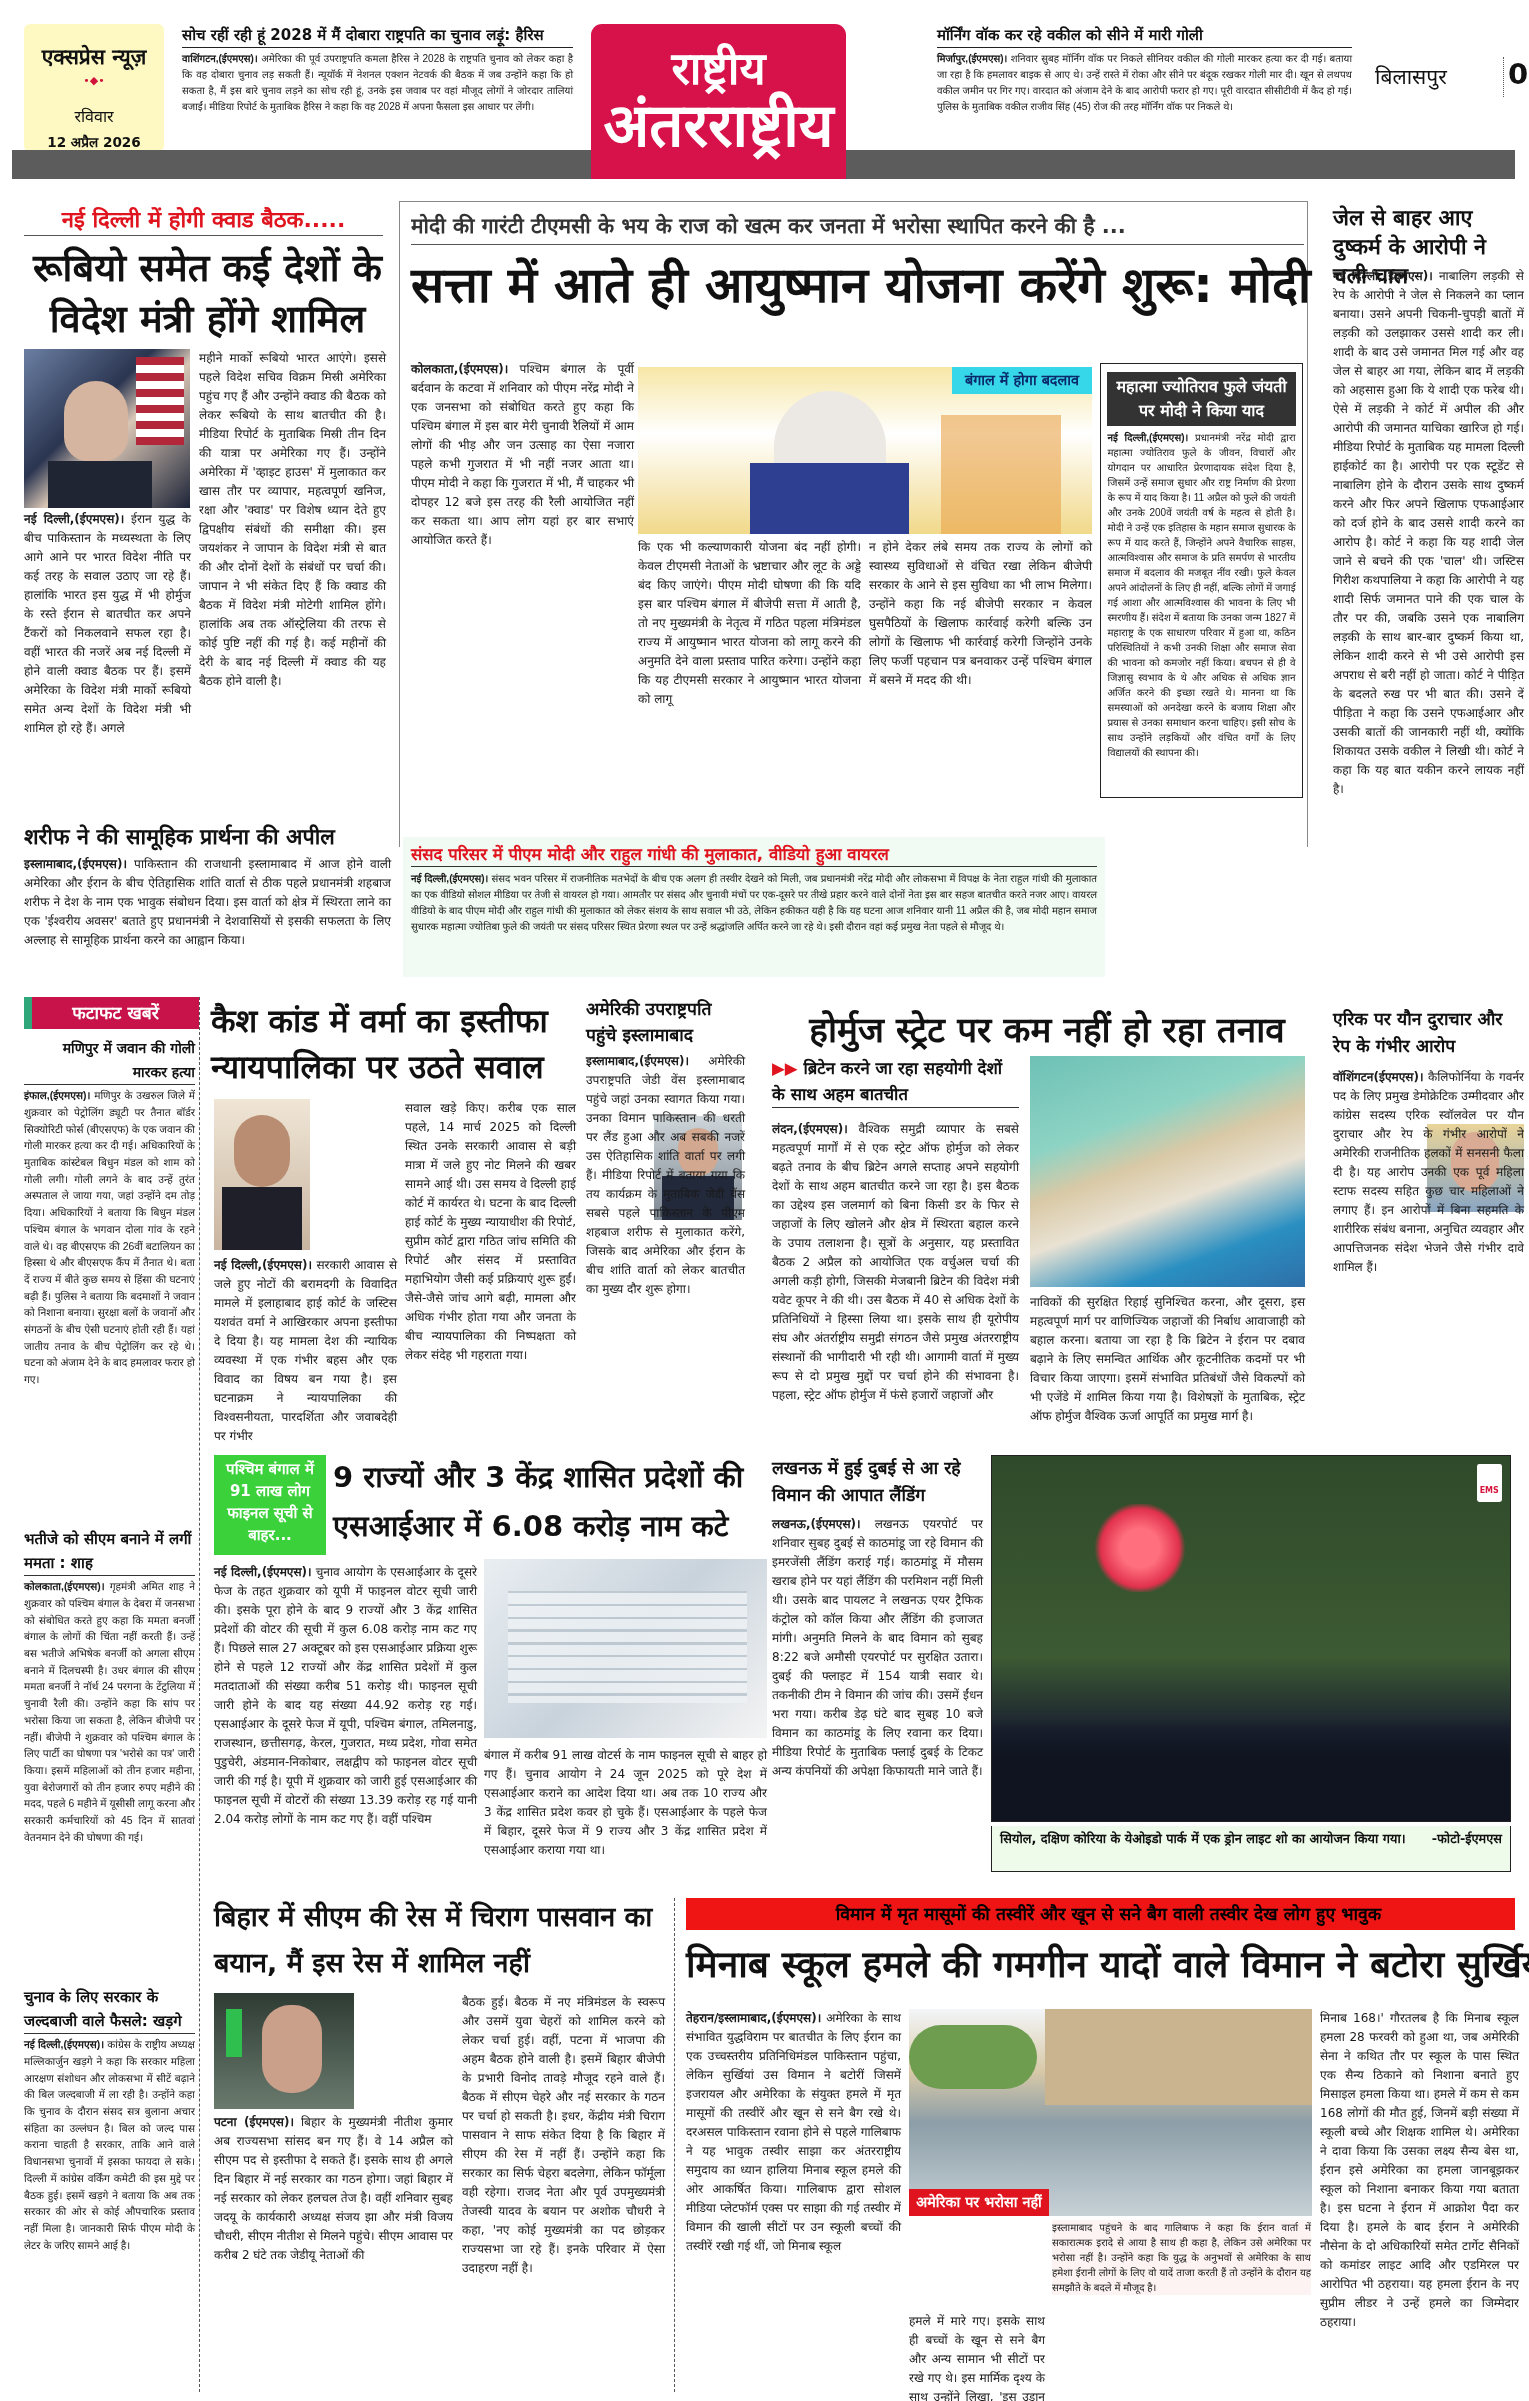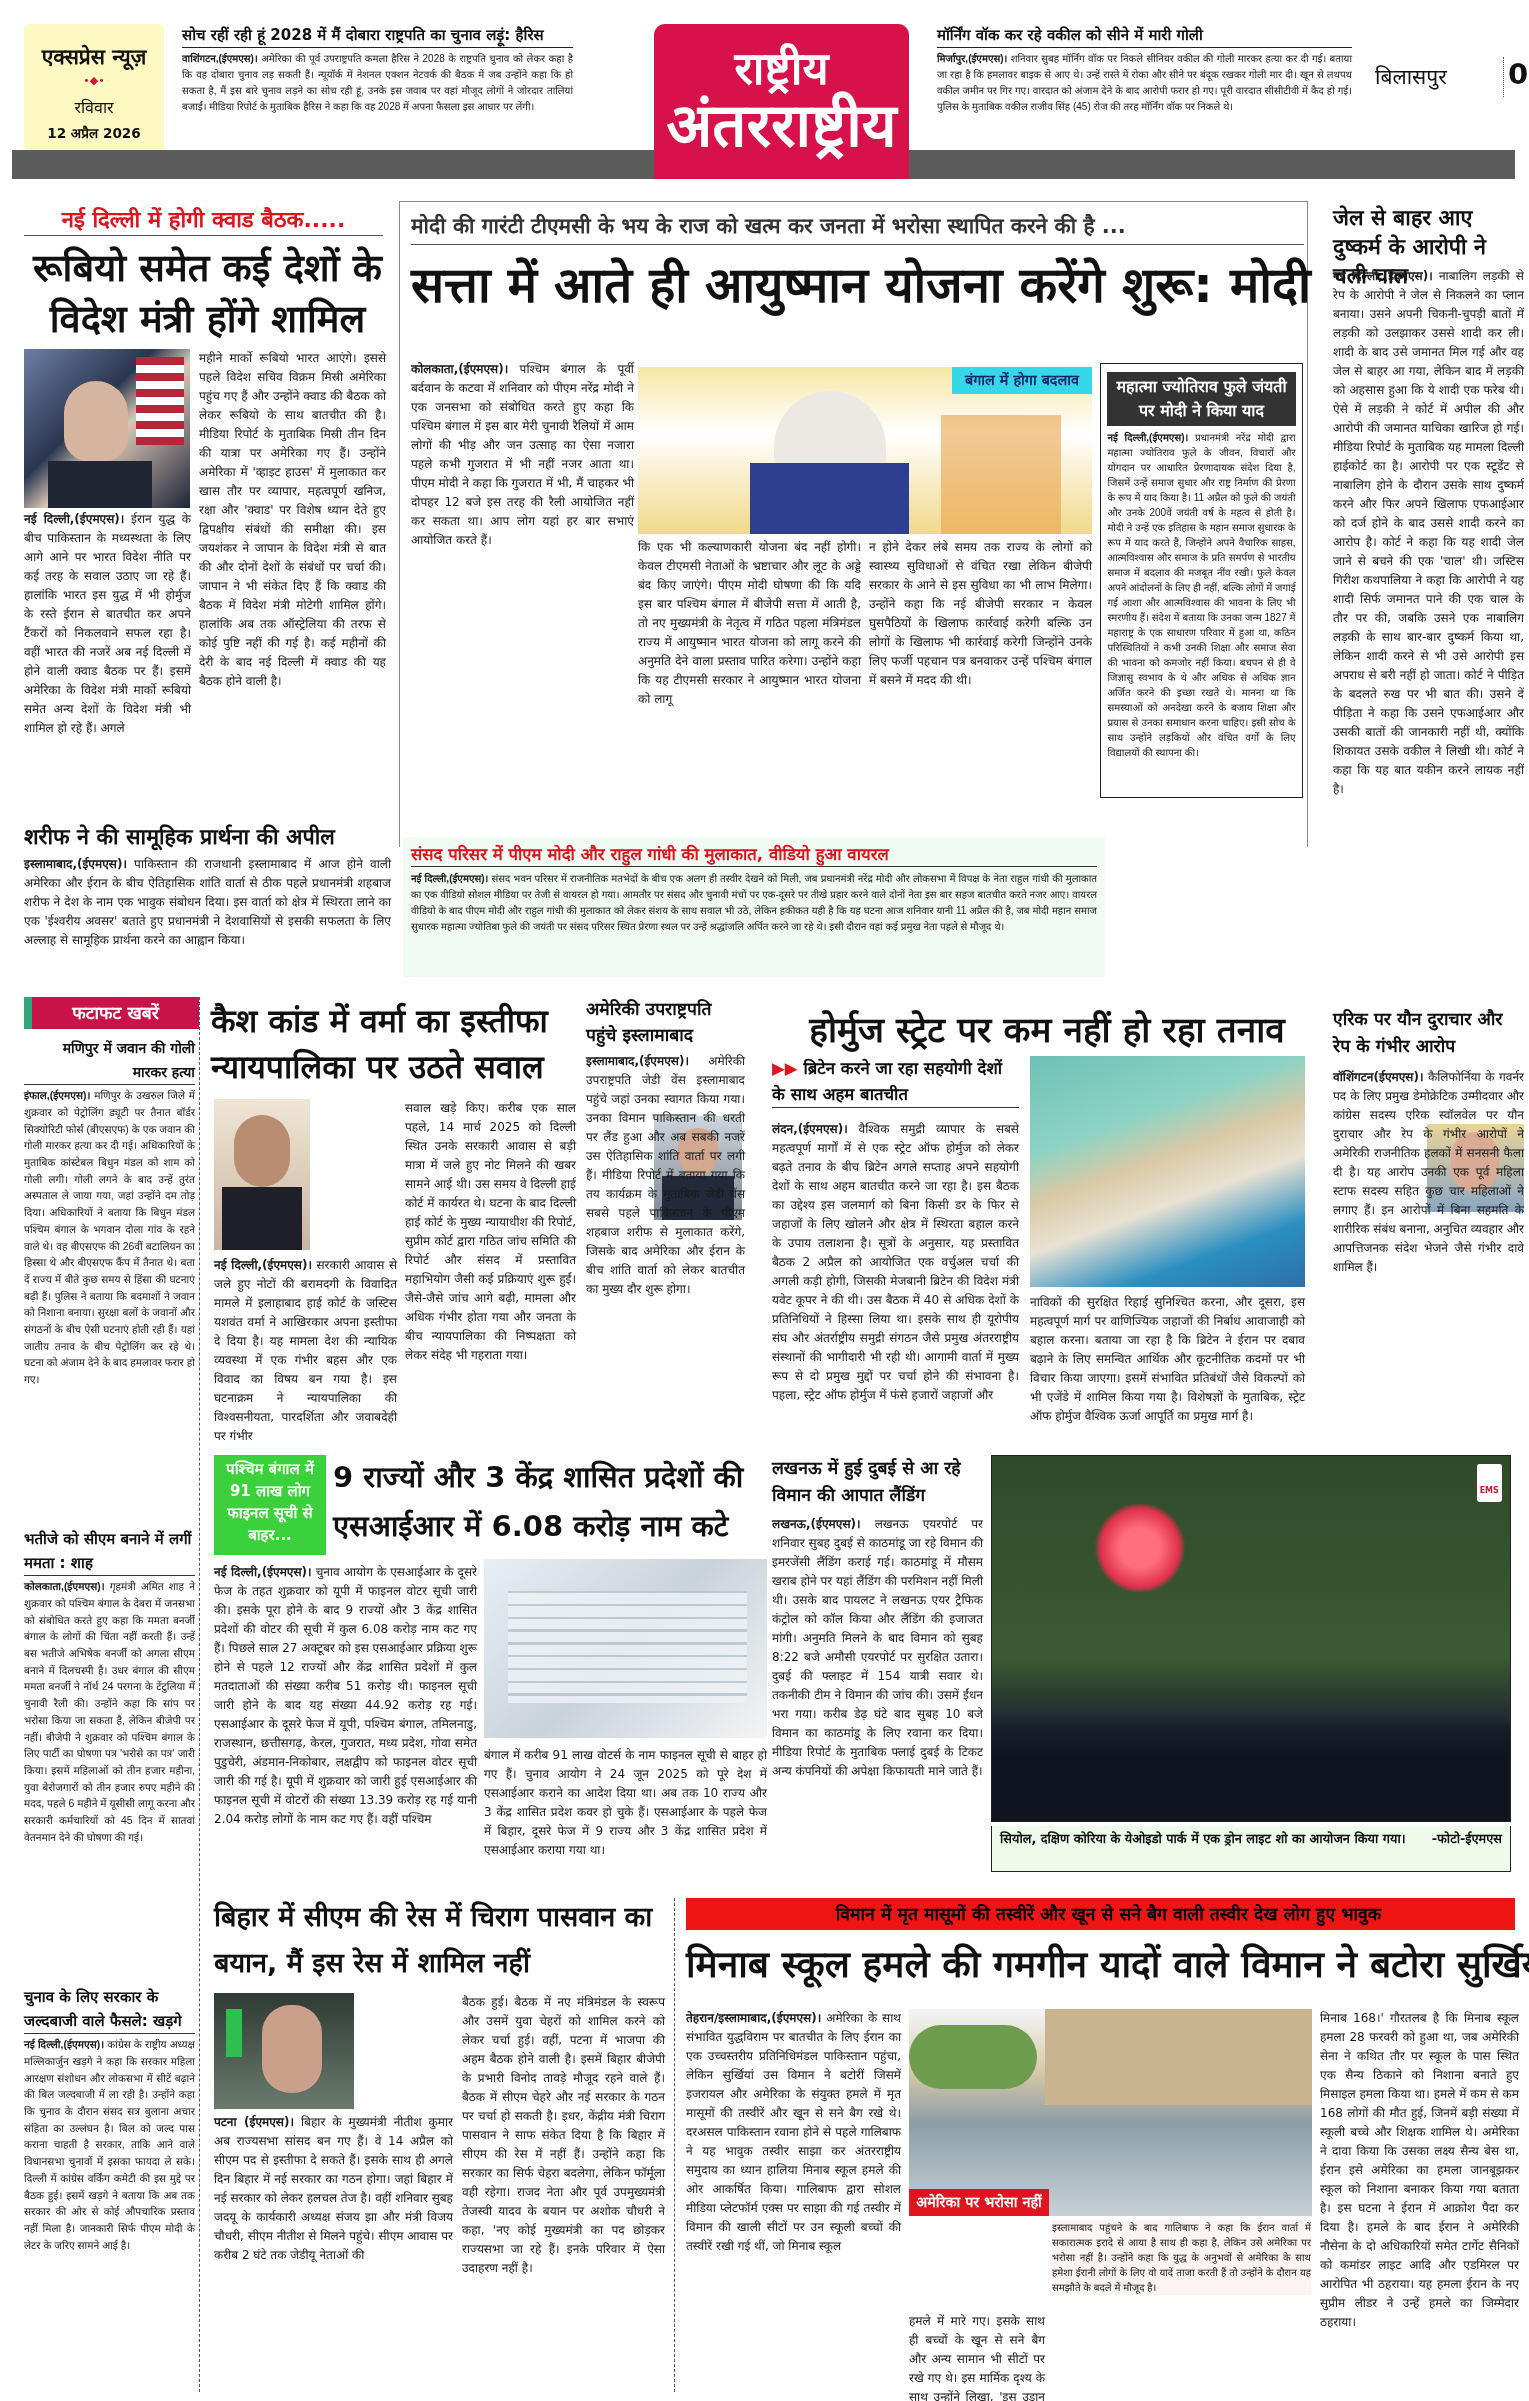--- a/index.html
+++ b/index.html
@@ -10,24 +10,24 @@
   .body-text { font-size: 12px; line-height: 19px; text-align: justify; color: #1a1a1a; }
   .cond { font-family: "Liberation Sans", sans-serif; font-size: 11px; line-height: 17.5px; color: #1a1a1a; text-align: justify; }
   .dateline { font-weight: bold; }
   .vrule { width: 0; border-left: 0.8px dashed #555; }
   .photo { overflow: hidden; }
 
   
   #brand-box { left: 24px; top: 24px; width: 140px; height: 128px; background: #fef9c3; border-radius: 6.4px; text-align: center; }
   #brand-name { font-size: 21px; font-weight: bold; margin-top: 17.5px; }
   #brand-diamonds { color: #d2143c; font-size: 11px; margin-top: 4.8px; }
-  #brand-day { font-size: 16px; margin-top: 9px; }
+  #brand-day { font-size: 16px; margin-top: 18px; }
   #brand-date { font-size: 13.6px; margin-top: 4.8px; font-weight: bold; }
   #top-grey-bar { left: 12px; top: 150px; width: 1503px; height: 29px; background: #5c5c5c; }
-  #section-block { left: 654px; top: 24px; width: 255px; height: 155px; background: #d71149; border-radius: 11px 11px 0 0; color: #fff; text-align: center; }
+  #section-block { left: 591px; top: 24px; width: 255px; height: 155px; background: #d71149; border-radius: 11px 11px 0 0; color: #fff; text-align: center; }
   #section-line1 { font-size: 45px; font-weight: bold; line-height: 57px; margin-top: 16px; }
   #section-line2 { font-size: 60px; font-weight: bold; line-height: 57px; }
   #page-city { left: 1375px; top: 62px; font-size: 21px; }
   #page-num-sep { left: 1503px; top: 57px; height: 40px; border-left: 0.8px dotted #555; }
   #page-num { left: 1508px; top: 57px; font-size: 29px; font-weight: bold; }
 </style>
 </head>
 <body>
 
 <div class="abs" id="brand-box">

